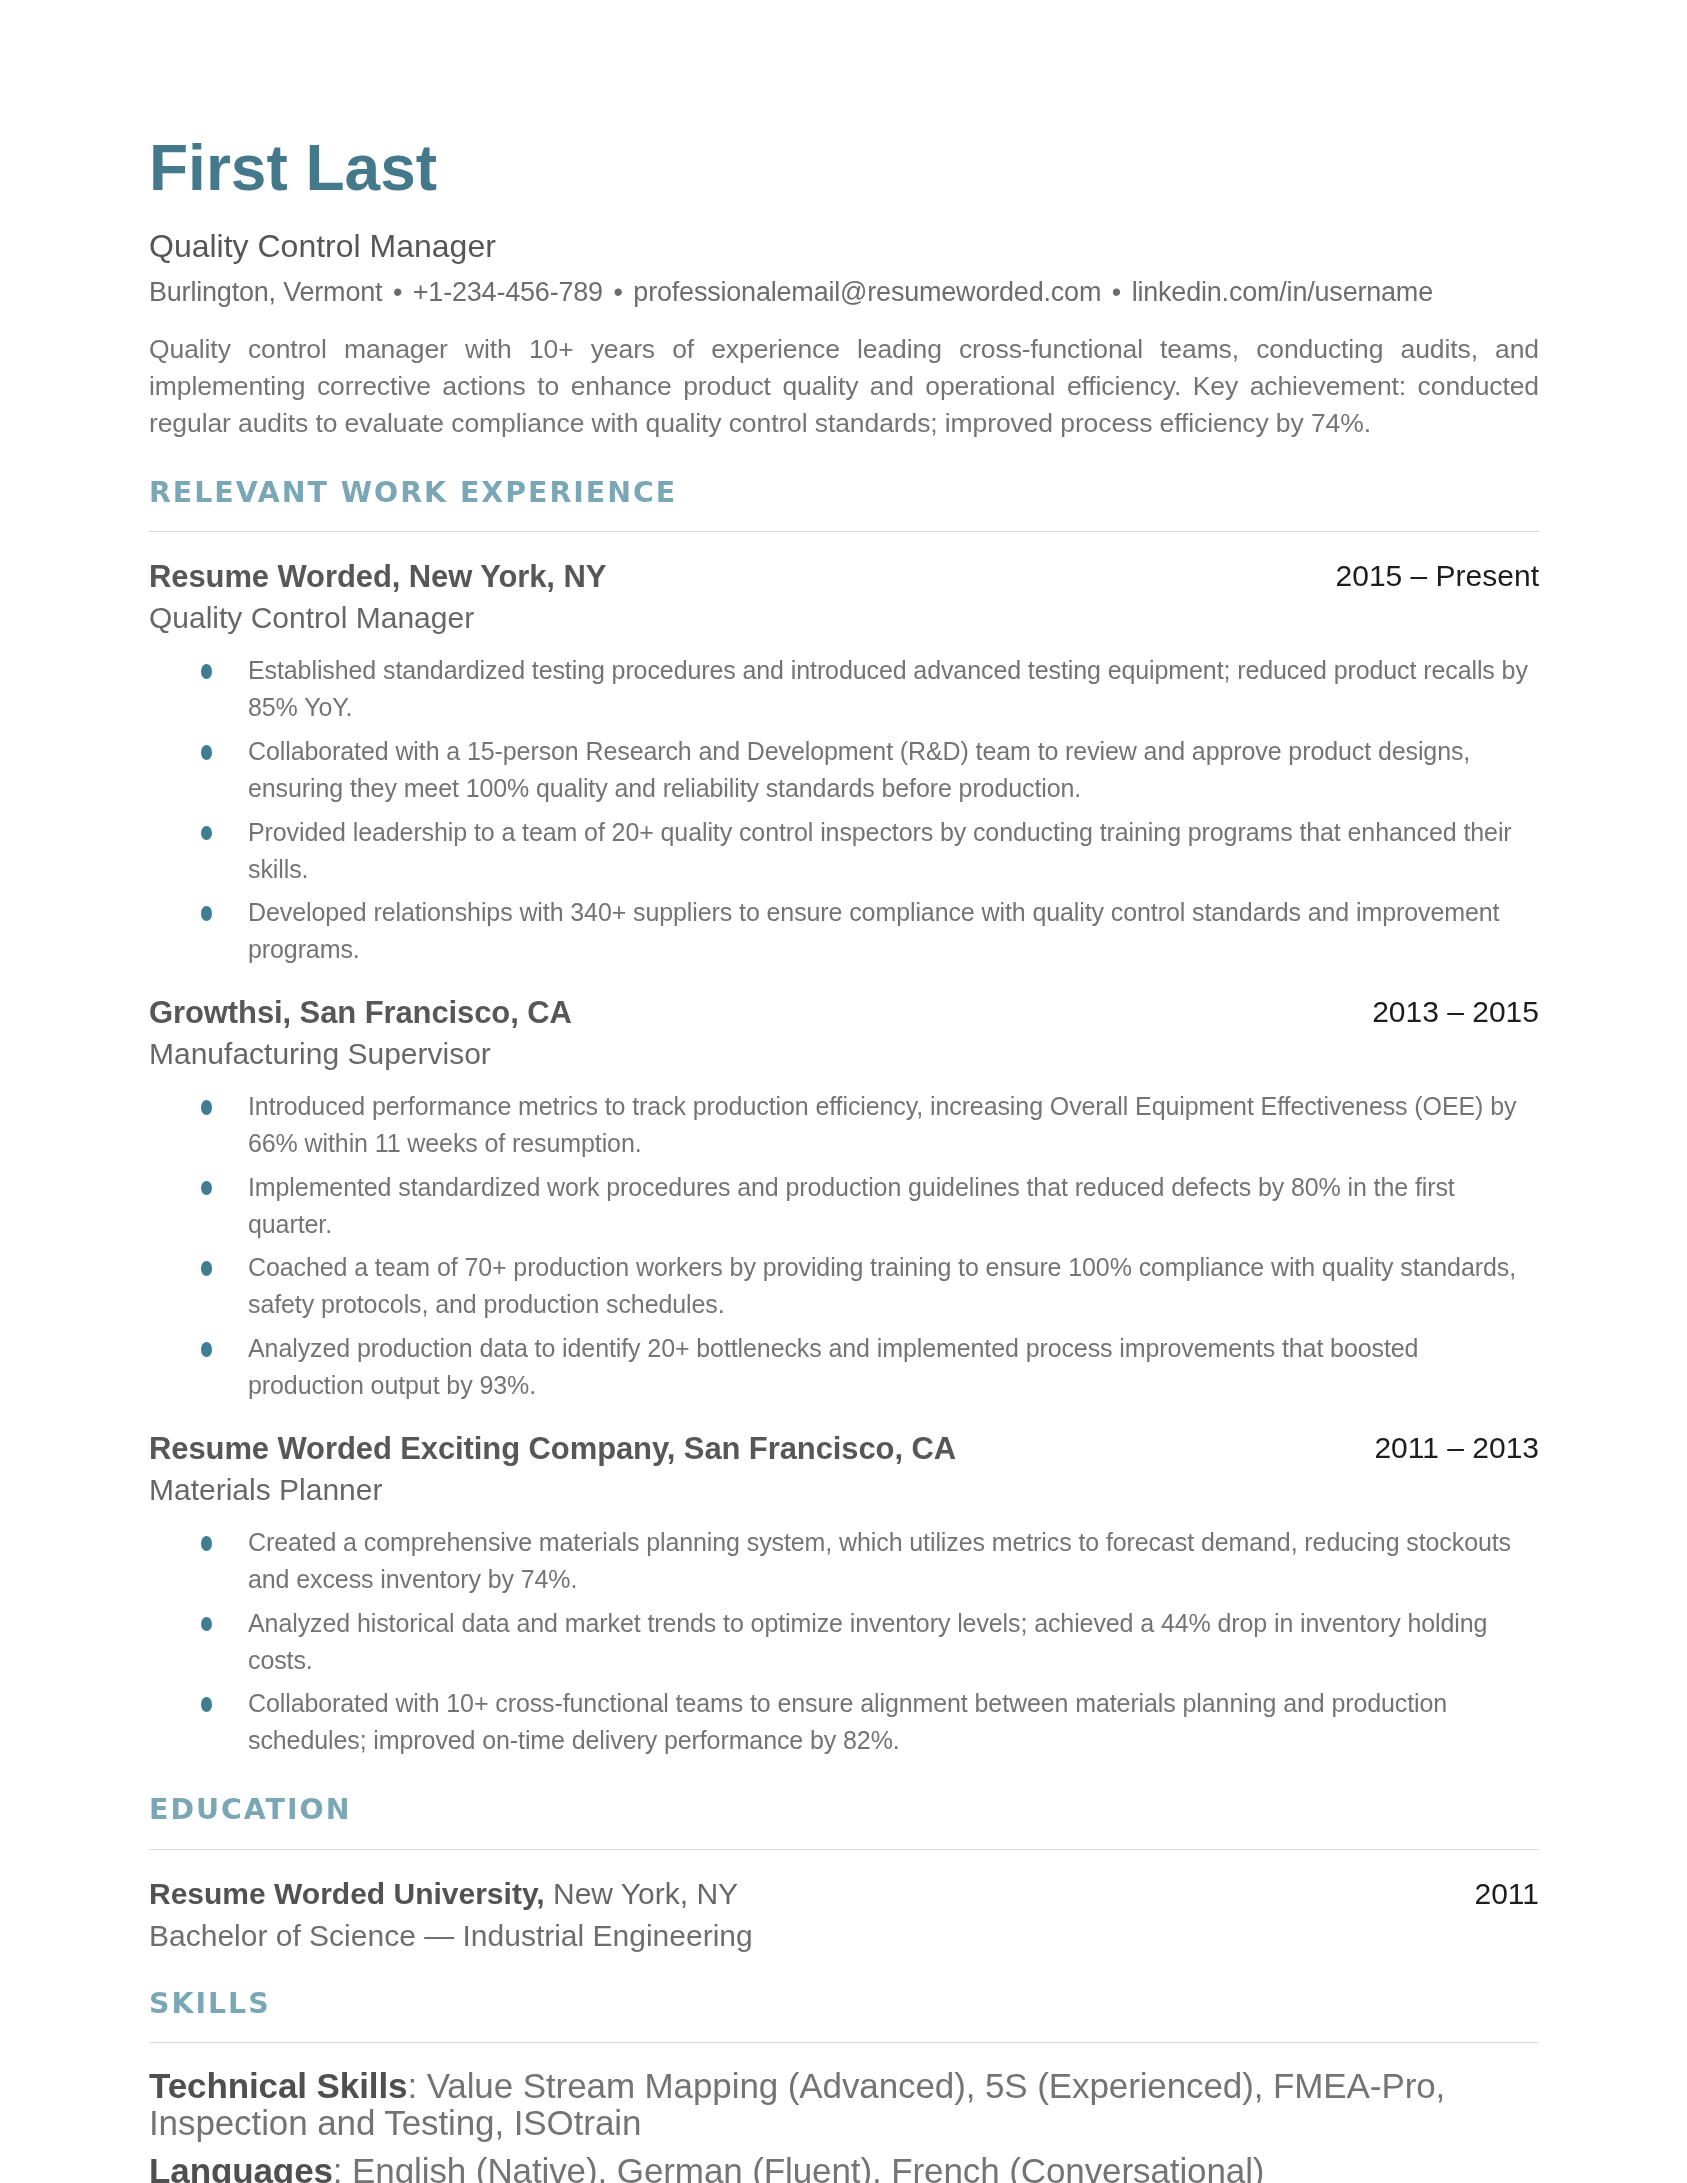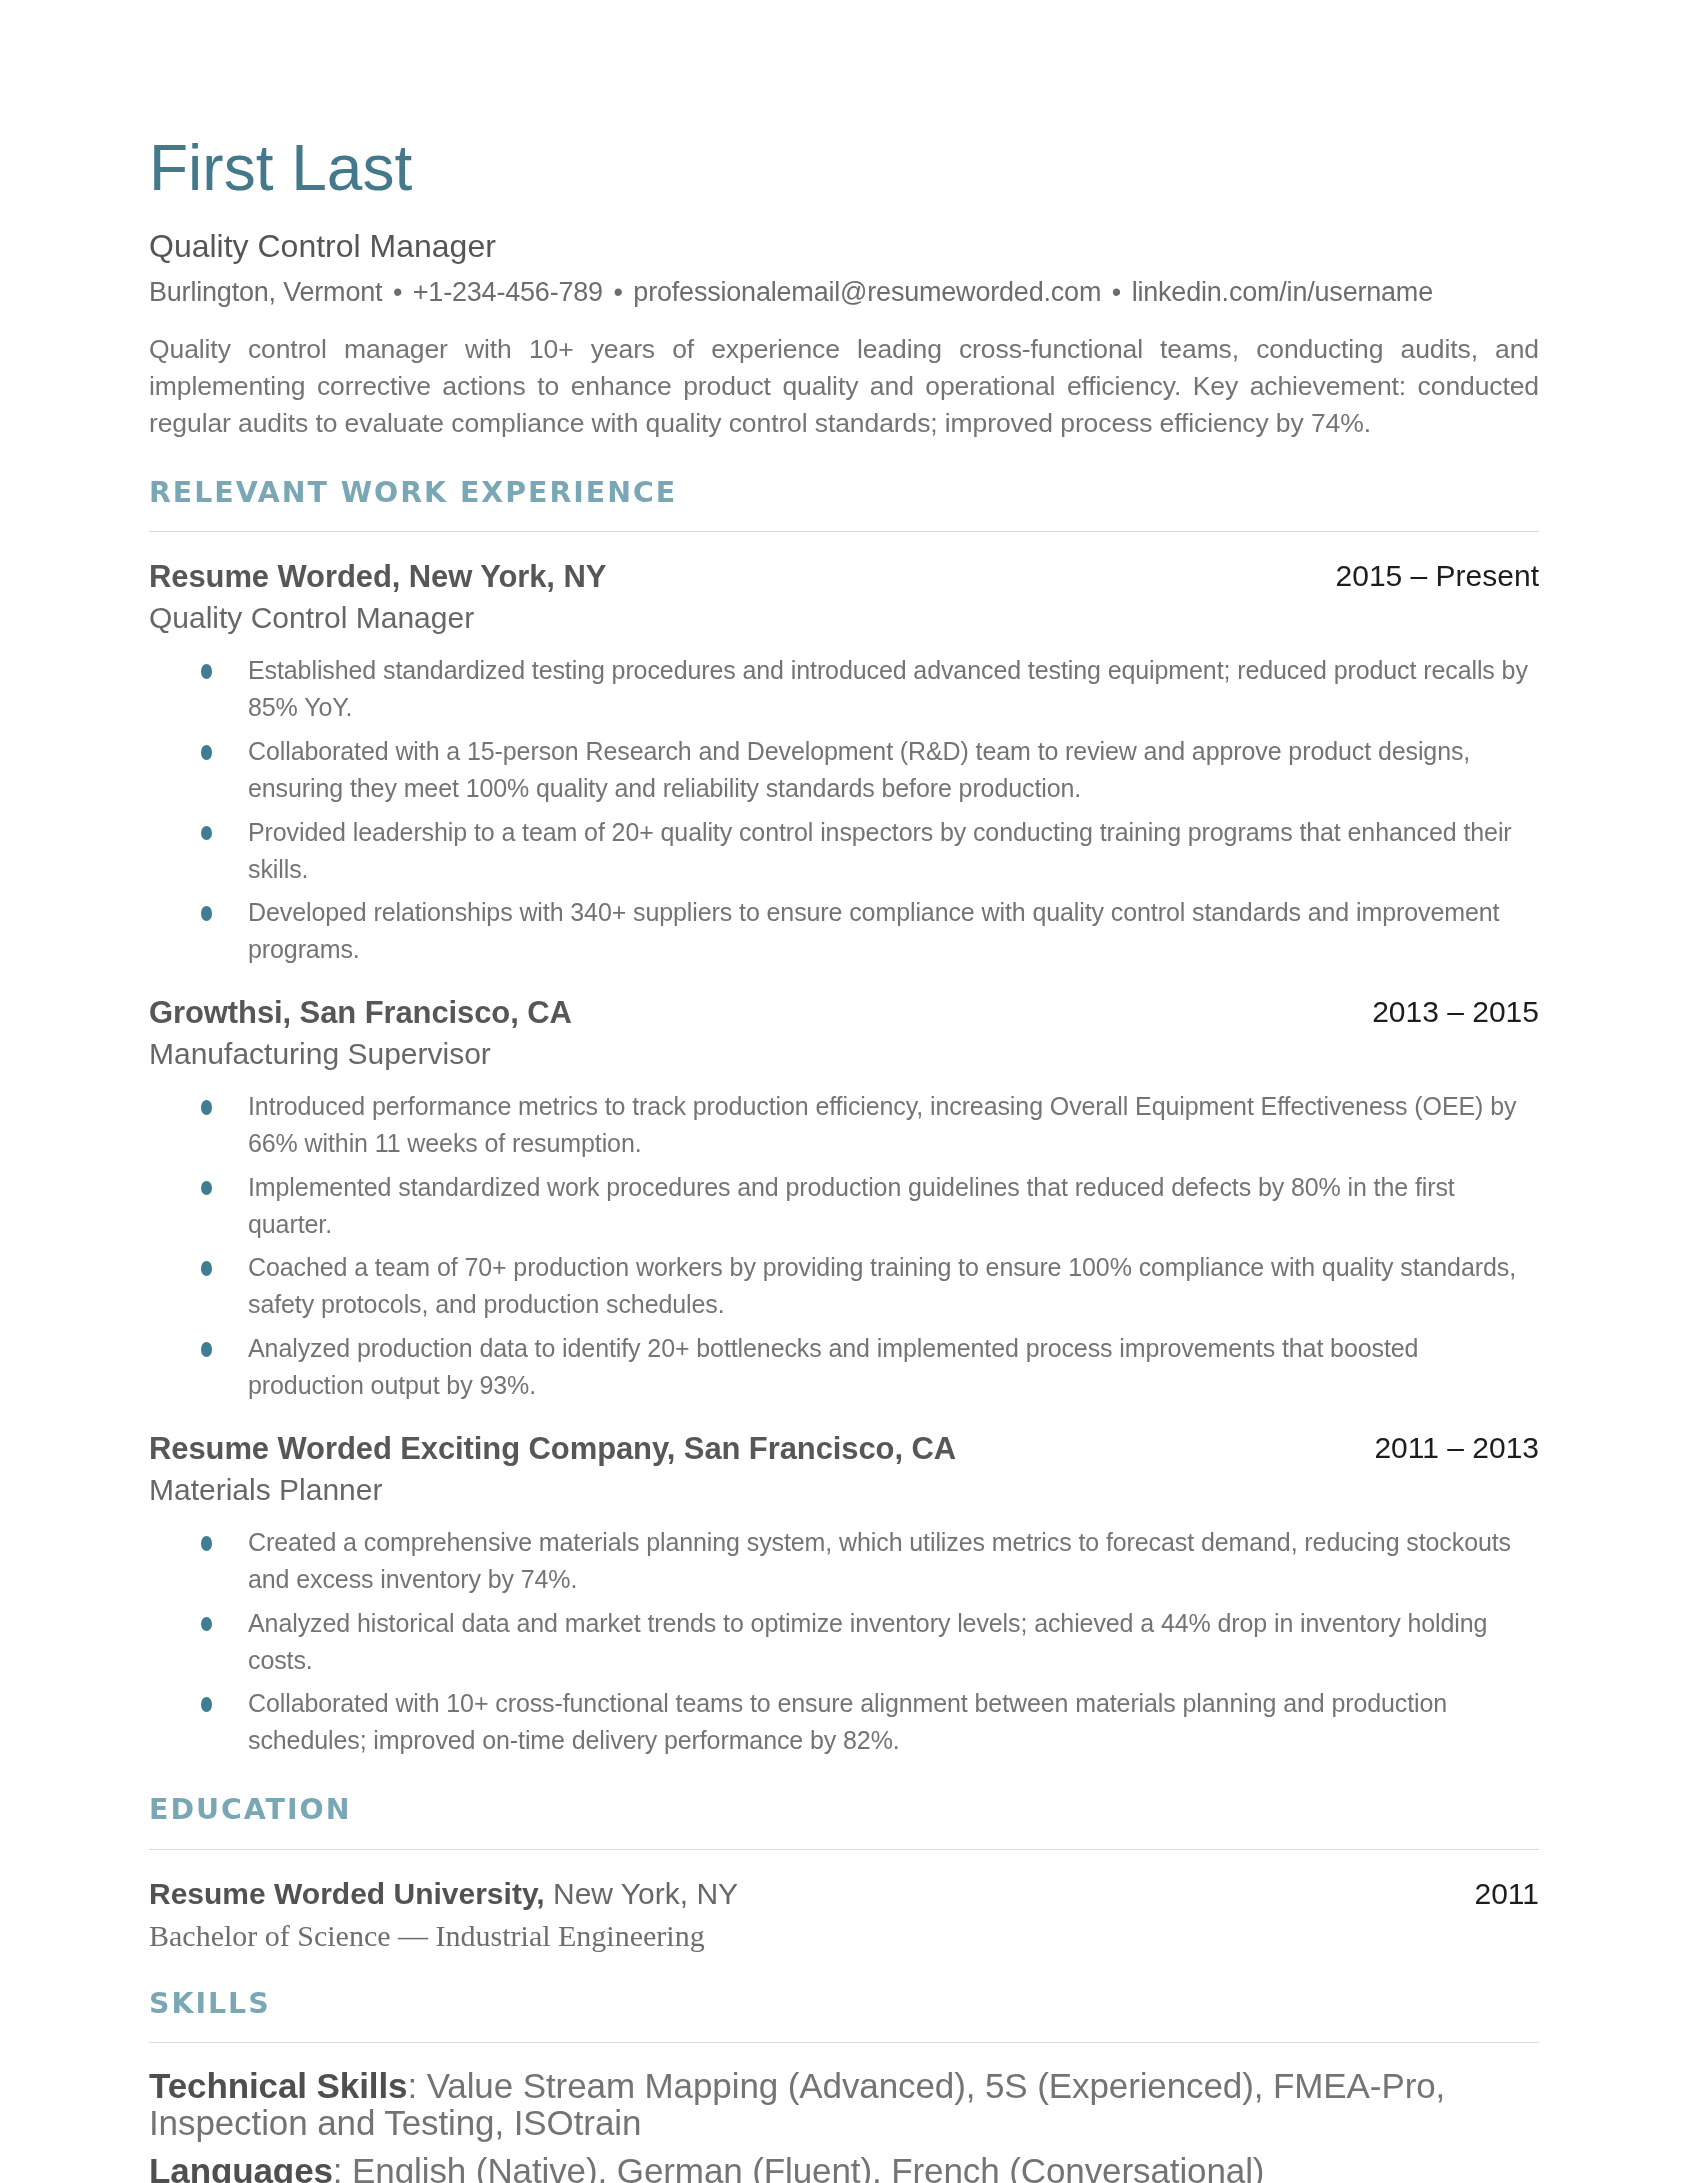--- a/index.html
+++ b/index.html
@@ -17,21 +17,21 @@
     min-height:2183px;
     padding:136px 148px 40px 149px;
     font-family:"Liberation Sans",sans-serif;
     color:var(--body-text);
     background:#ffffff;
   }
   .name{
     margin:0;
     font-size:64px;
     line-height:1.0;
-    font-weight:normal;
+    font-weight:bold;
     color:var(--accent-name);
   }
   .job-title{
     margin-top:28px;
     font-size:32px;
     color:#565656;
   }
   .contact{
     margin-top:12px;
     font-size:27px;
@@ -101,21 +101,21 @@
     position:absolute;
     left:-47px;
     top:12px;
     width:11.2px;
     height:14.6px;
     border-radius:50%;
     background:var(--bullet);
   }
   .school{font-size:30px;color:#676767;}
   .school-bold{font-weight:bold;color:#525252;}
-  .degree{margin-top:8px;font-size:30px;color:#6e6e6e;font-family:Liberation Serif, serif;}
+  .degree{margin-top:8px;font-size:30px;color:#6e6e6e;}
   .skills-line{margin-top:10.6px;font-size:35px;line-height:37px;color:var(--body-text);letter-spacing:-0.1px;}
   .skills-line.first{margin-top:24px;}
   .skill-label{font-weight:bold;color:#4f4f4f;}
 </style>
 </head>
 <body>
 
 <div class="page">
 
   <h1 class="name">First Last</h1>

